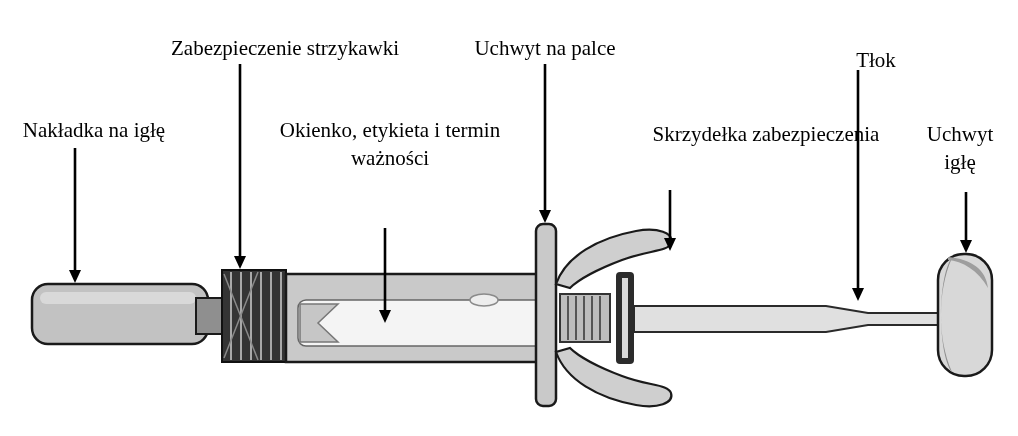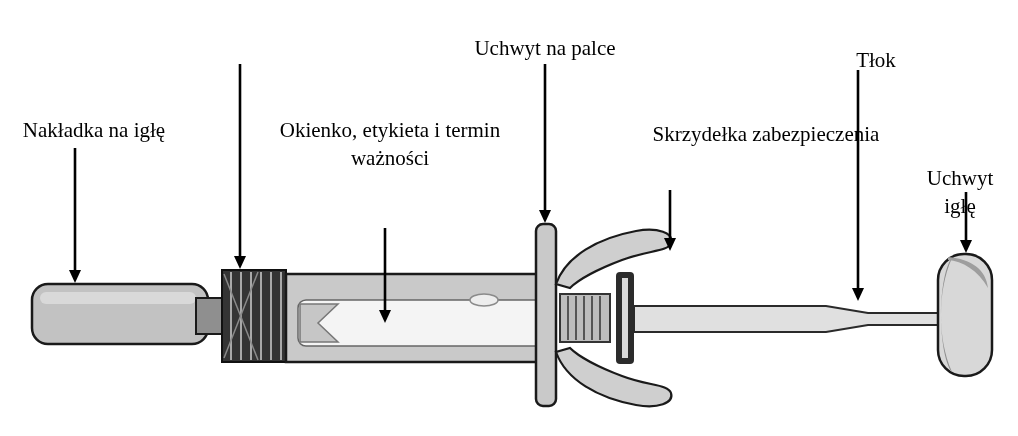--- a/index.html
+++ b/index.html
@@ -34,39 +34,42 @@
 </style>
 </head>
 <body>
 
 <div class="canvas">
 
   <div class="label" style="left:4px; top:116px; width:180px;">
     <span class="line">Nakładka na igłę</span>
   </div>
 
+  <div class="label" style="left:130px; top:34px; width:310px;">
+    <span class="line">Zabezpieczenie strzykawki</span>
+  </div>
 
   <div class="label" style="left:455px; top:34px; width:180px;">
     <span class="line">Uchwyt na palce</span>
   </div>
 
   <div class="label" style="left:250px; top:116px; width:280px;">
     <span class="line">Okienko, etykieta i termin</span>
     <span class="line">ważności</span>
   </div>
 
   <div class="label" style="left:622px; top:120px; width:288px;">
     <span class="line">Skrzydełka zabezpieczenia</span>
   </div>
 
   <div class="label" style="left:834px; top:46px; width:84px;">
     <span class="line">Tłok</span>
   </div>
 
-  <div class="label" style="left:904px; top:120px; width:112px;margin-top:44px;">
+  <div class="label" style="left:904px; top:120px; width:112px;">
     <span class="line">Uchwyt</span>
     <span class="line">igłę</span>
   </div>
 
   <svg class="diagram" viewBox="0 0 1018 436" xmlns="http://www.w3.org/2000/svg">
 
     <g>
 
       <rect x="32" y="284" width="176" height="60" rx="16" fill="#c2c2c2" stroke="#1a1a1a" stroke-width="2.5"></rect>
       <rect x="40" y="292" width="156" height="12" rx="6" fill="#d9d9d9"></rect>

